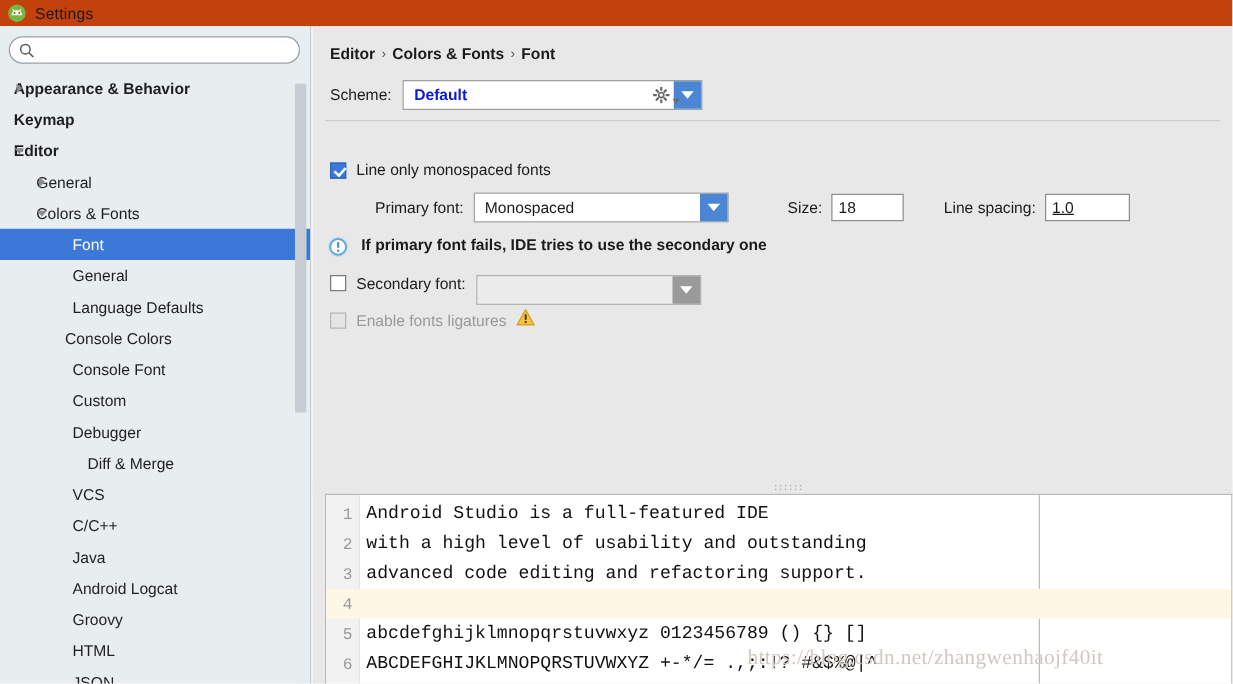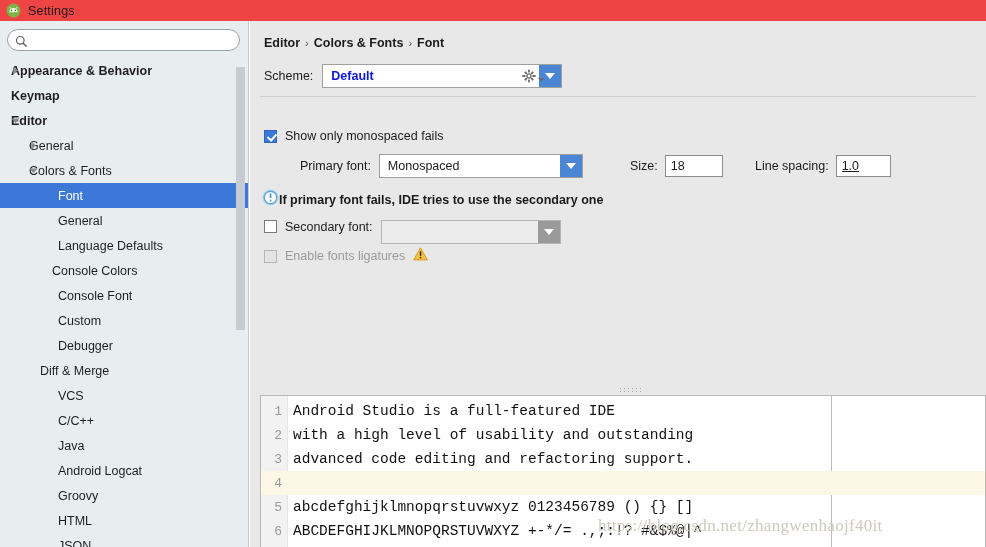--- a/index.html
+++ b/index.html
@@ -10,21 +10,21 @@
     background: #ffffff;
     font-family: "Liberation Sans", sans-serif;
     -webkit-font-smoothing: antialiased;
   }
 
   #app { position: relative; width: 986px; height: 547px; background: #ffffff; }
 
   
   .titlebar {
     position: absolute; left: 0; top: 0; width: 986px; height: 21px;
-    background: #ef4444;
+    background: #c2410c;
     display: flex; align-items: center; gap: 7px;
     padding-left: 6px;
   }
   .as-icon { width: 15px; height: 15px; position: relative; display: block; }
   .titlebar .title {
     font-size: 12.5px; color: #1b1b1b; letter-spacing: .2px;
   }
 
   
   .sidebar {
@@ -155,30 +155,30 @@
     position: absolute; left: 380px; top: 134px;
     display: flex; align-items: center;
   }
   .size-grp .lab { font-size: 12.5px; color: #1b1b1b; margin-right: 7px; }
   .txtfield {
     height: 22px; border: 1px solid #8c8c8c; background: #ffffff;
     font-family: "Liberation Sans", sans-serif; font-size: 12.5px; color: #1b1b1b;
     padding: 0 5px; outline: none;
   }
   .txtfield.size { width: 58px; }
-  .txtfield.spacing { width: 55px; text-decoration: underline; }
+  .txtfield.spacing { width: 68px; text-decoration: underline; }
   .spacing-grp {
     position: absolute; left: 505px; top: 134px;
     display: flex; align-items: center;
   }
   .spacing-grp .lab { font-size: 12.5px; color: #1b1b1b; margin-right: 7px; }
 
   .row-info {
     position: absolute; left: 12px; top: 168px;
-    display: flex; align-items: center; gap: 0;
+    display: flex; gap: 10px;
   }
   .row-info .t { font-size: 12.5px; font-weight: bold; color: #1b1b1b; }
 
   .row-secondary {
     position: absolute; left: 14px; top: 199px;
     display: flex; gap: 8px;
   }
   .row-secondary .lab { font-size: 12.5px; color: #1b1b1b; }
   .combo.secondary { width: 180px; }
 
@@ -310,21 +310,21 @@
         <div class="tree-row">
           <span class="lbl" style="margin-left: 58px;">Console Font</span>
         </div>
         <div class="tree-row">
           <span class="lbl" style="margin-left: 58px;">Custom</span>
         </div>
         <div class="tree-row">
           <span class="lbl" style="margin-left: 58px;">Debugger</span>
         </div>
         <div class="tree-row">
-          <span class="lbl" style="margin-left: 40px;">Diff &amp; Merge</span>
+          <span class="lbl" style="margin-left: 70px;">Diff &amp; Merge</span>
         </div>
         <div class="tree-row">
           <span class="lbl" style="margin-left: 58px;">VCS</span>
         </div>
         <div class="tree-row">
           <span class="lbl" style="margin-left: 58px;">C/C++</span>
         </div>
         <div class="tree-row">
           <span class="lbl" style="margin-left: 58px;">Java</span>
         </div>
@@ -382,21 +382,21 @@
           </g>
         </svg>
       </span>
       <span class="caret"></span>
     </div>
 
     <div class="hr"></div>
 
     <div class="row-mono">
       <span class="chk checked"></span>
-      <span class="t">Show only monospaced fails</span>
+      <span class="t">Line only monospaced fonts</span>
     </div>
 
     <div class="row-primary">
       <span class="lab">Primary font:</span>
       <div class="combo primary">
         <span class="val">Monospaced</span>
         <span class="arrowbtn">
             <i></i>
           </span>
       </div>

